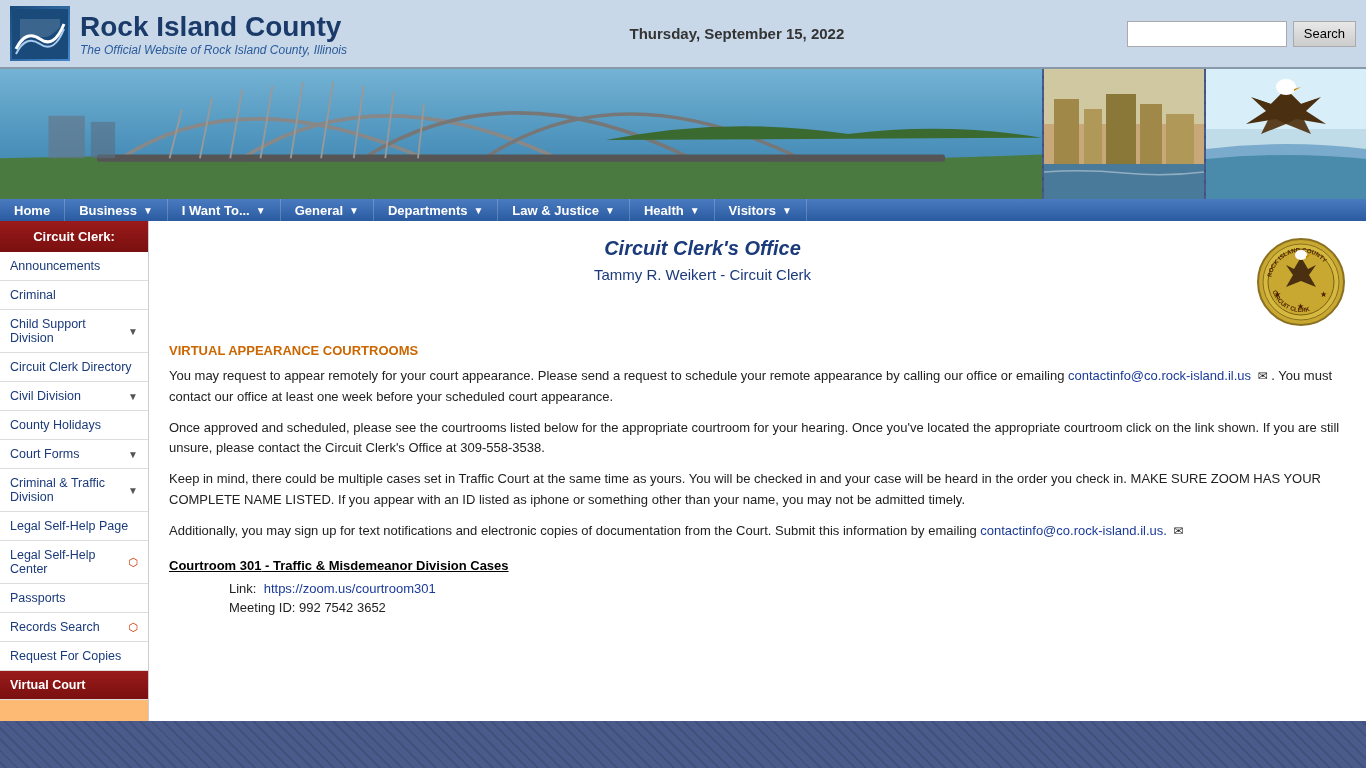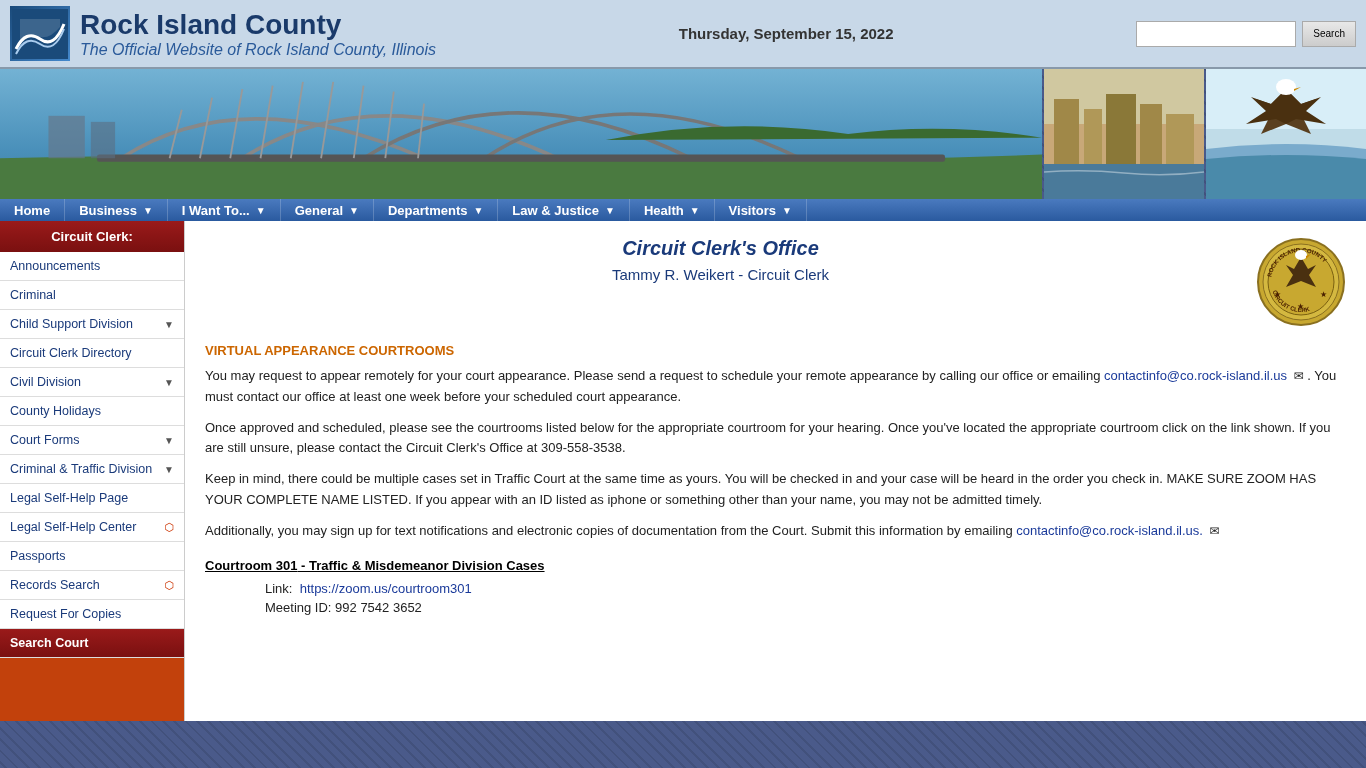--- a/index.html
+++ b/index.html
@@ -43,21 +43,21 @@
       width: 56px;
       height: 50px;
     }
     #logo-text h1 {
       font-size: 28px;
       color: #1a3a6a;
       font-weight: bold;
       font-family: Arial, sans-serif;
     }
     #logo-text p {
-      font-size: 16px;
+      font-size: 12px;
       color: #2a5a9a;
       font-style: italic;
     }
     #header-center {
       text-align: center;
       font-size: 15px;
       font-weight: bold;
       color: #333;
     }
     #header-right {
@@ -70,21 +70,21 @@
       height: 26px;
       border: 1px solid #aaa;
       padding: 2px 4px;
       font-size: 13px;
       background: white;
     }
     #search-btn {
       background: linear-gradient(to bottom, #e8e8e8, #cccccc);
       border: 1px solid #aaa;
       padding: 3px 10px;
-      font-size: 10px;
+      font-size: 13px;
       cursor: pointer;
       height: 26px;
     }
 
     
     #banner {
       width: 100%;
       height: 130px;
       display: flex;
       gap: 2px;
@@ -140,23 +140,23 @@
 
     
     #main-content {
       display: flex;
       background: white;
       min-height: 500px;
     }
 
     
     #sidebar {
-      width: 185px;
+      width: 149px;
       flex-shrink: 0;
-      background: #c2410c;
+      background: #fdba74;
       border-right: 1px solid #ccc;
     }
     #sidebar-title {
       background: linear-gradient(to bottom, #9a1a1a, #7a1010);
       color: white;
       font-weight: bold;
       padding: 8px 10px;
       font-size: 13px;
       text-align: center;
     }
@@ -447,21 +447,21 @@
       <span>Passports</span>
     </div>
     <div class="sidebar-item">
       <span>Records Search</span>
       <span class="sidebar-external-icon">⬡</span>
     </div>
     <div class="sidebar-item">
       <span>Request For Copies</span>
     </div>
     <div class="sidebar-item active">
-      <span>Search Court</span>
+      <span>Virtual Court</span>
     </div>
   </div>
 
   <div id="page-content">
     <div id="content-header">
       <div id="content-title-area">
         <h2>Circuit Clerk's Office</h2>
         <h3>Tammy R. Weikert - Circuit Clerk</h3>
       </div>
       <div id="seal">

